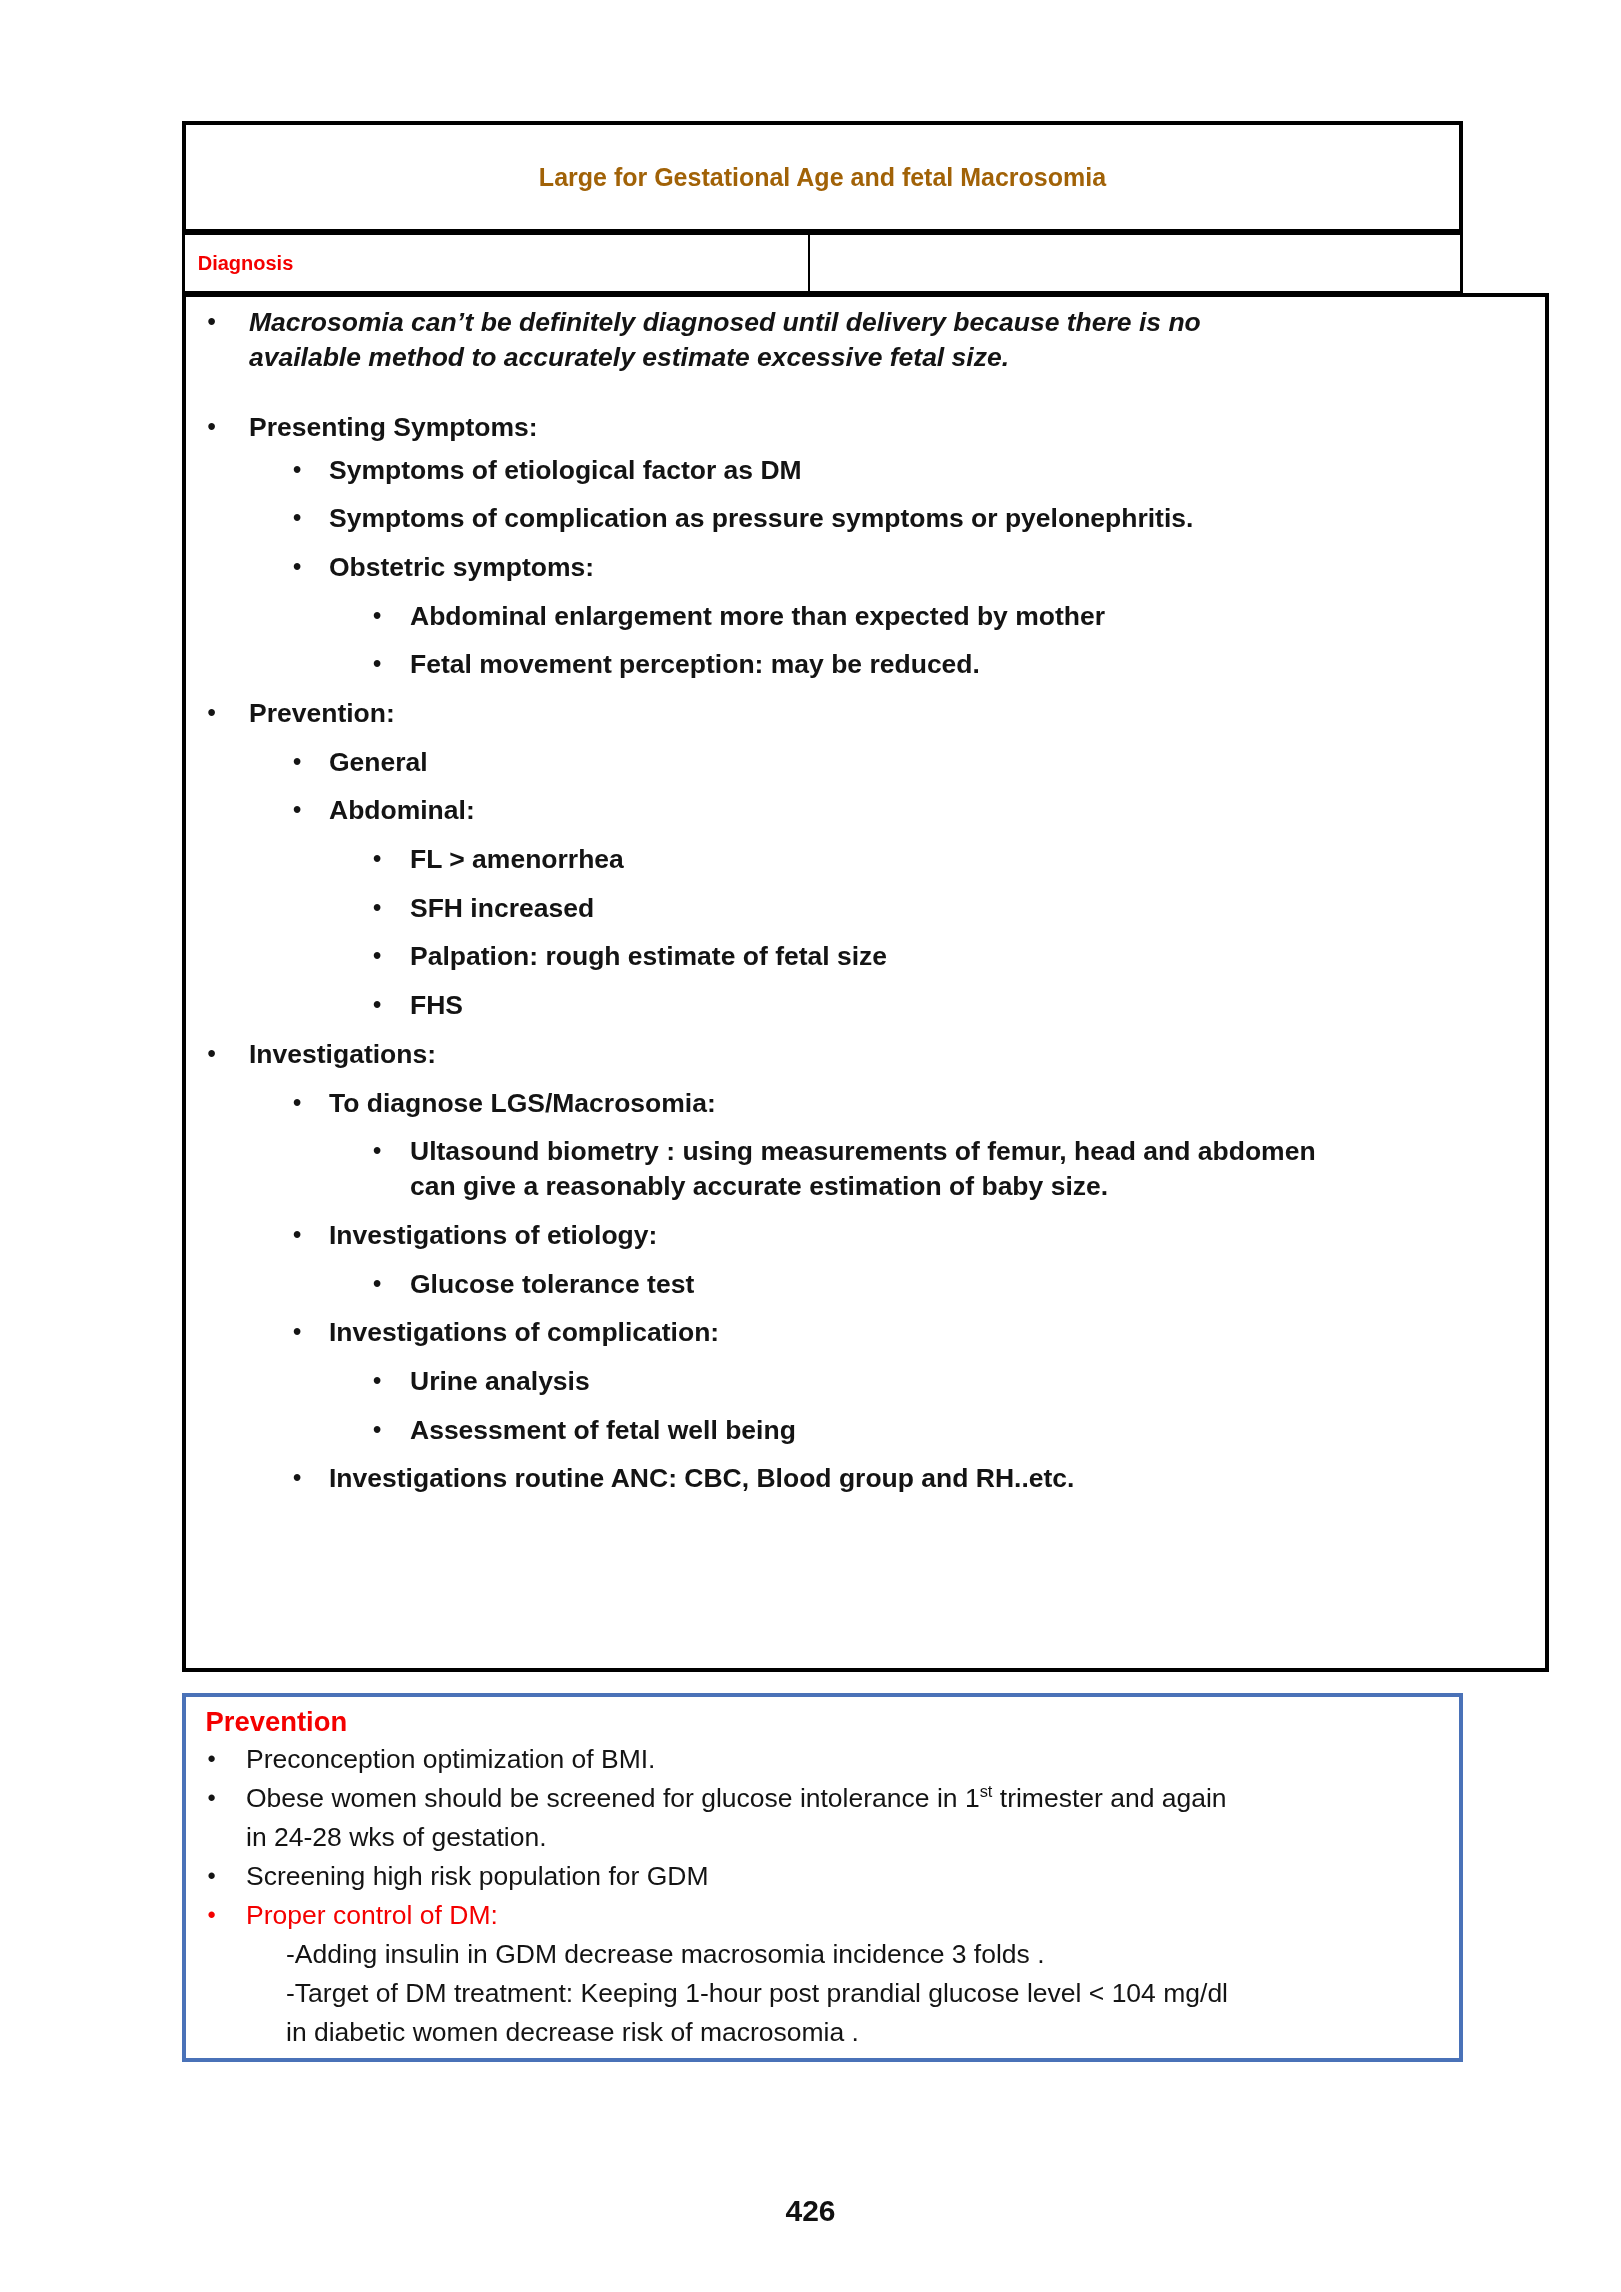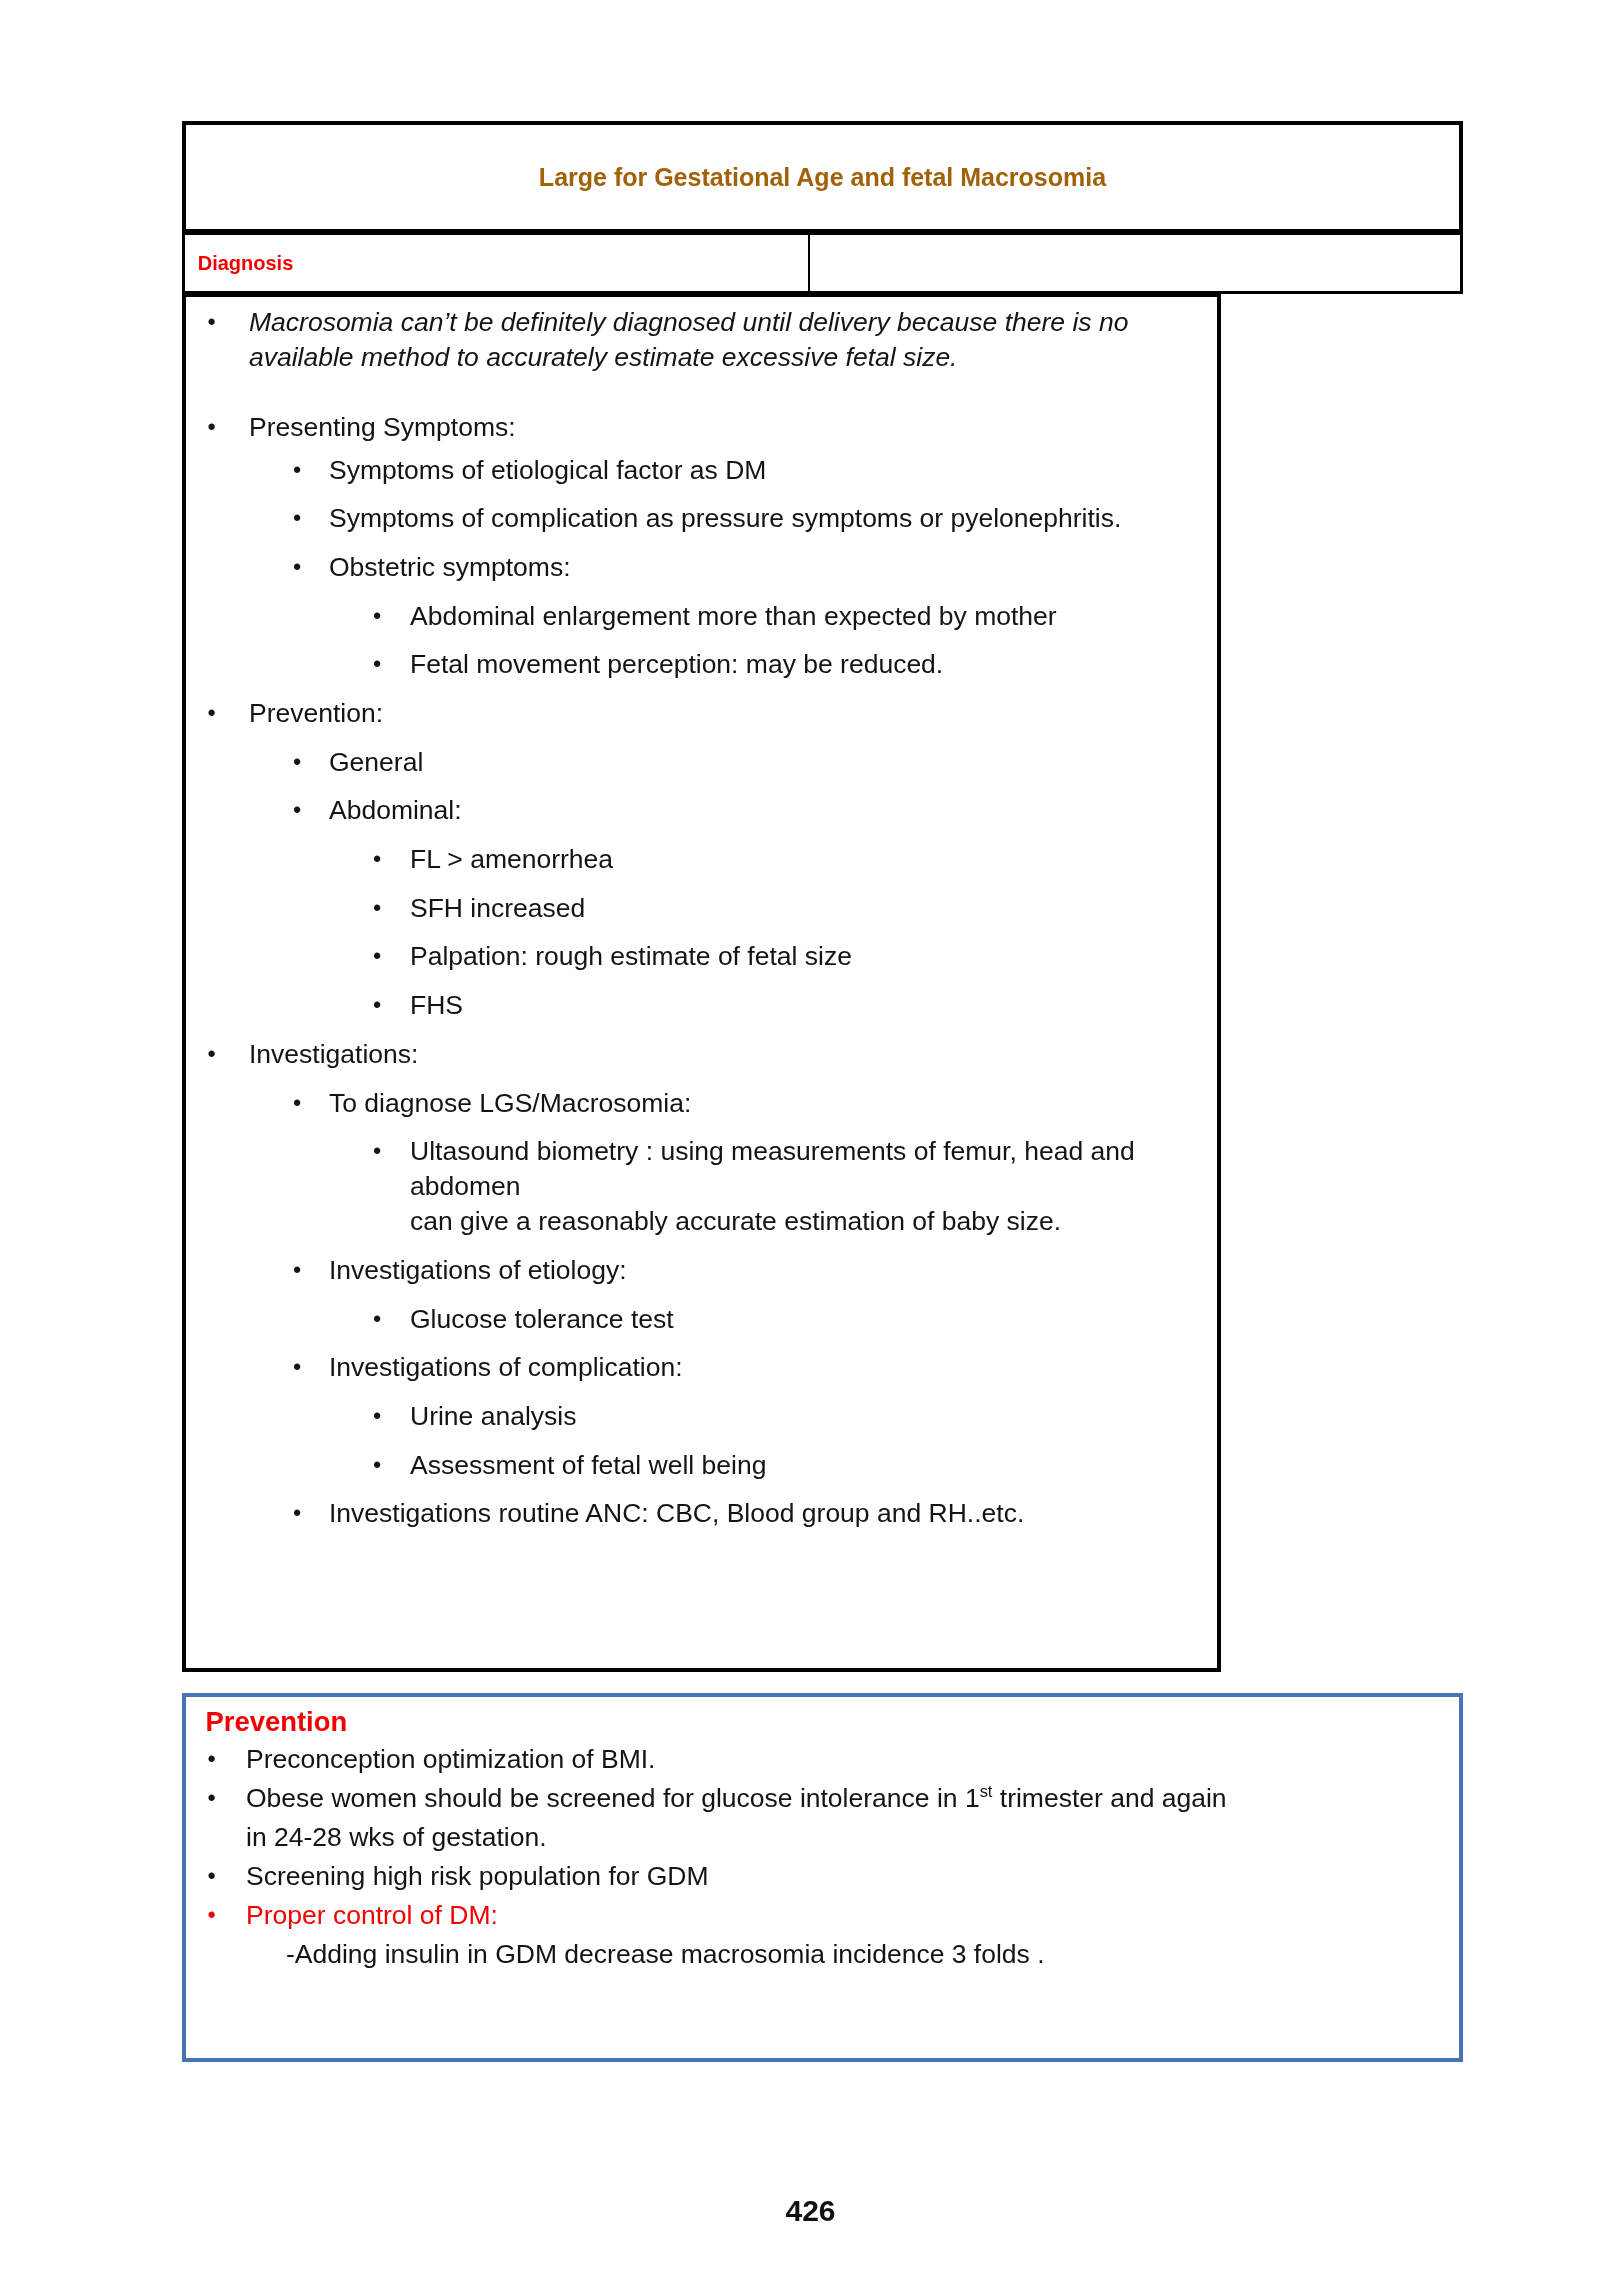--- a/index.html
+++ b/index.html
@@ -57,25 +57,26 @@
     color: #f40000;
     font-weight: bold;
     font-size: 20px;
   }
 
   
   .content-box {
     position: absolute;
     left: 182px;
     top: 293px;
-    width: 1039px;
+    width: 1367px;
     height: 1379px;
     border: 4.9px solid #000;
     padding: 7.8px 11.8px 0 0;
     overflow: hidden;
+    font-weight: bold;
   }
   .b {
     position: relative;
     font-size: 26.5px;
     line-height: 35px;
     white-space: pre-line;
     margin-bottom: 13.7px;
   }
   .b::before {
     content: "\2022";
@@ -190,16 +191,18 @@
 </div>
 
 <div class="prevention-box">
   <div class="prev-title">Prevention</div>
   <div class="pb">Preconception optimization of BMI.</div>
   <div class="pb"><span>Obese women should be screened for glucose intolerance in 1</span><sup>st</sup><span> trimester and again
 in 24-28 wks of gestation.</span></div>
   <div class="pb">Screening high risk population for GDM</div>
   <div class="pb red">Proper control of DM:</div>
   <div class="pline">-Adding insulin in GDM decrease macrosomia incidence 3 folds .</div>
+  <div class="pline">-Target of DM treatment: Keeping 1-hour post prandial glucose level &lt; 104 mg/dl
+in diabetic women decrease risk of macrosomia .</div>
 </div>
 
 <div class="page-footer">426</div>
 
 
 </body></html>

